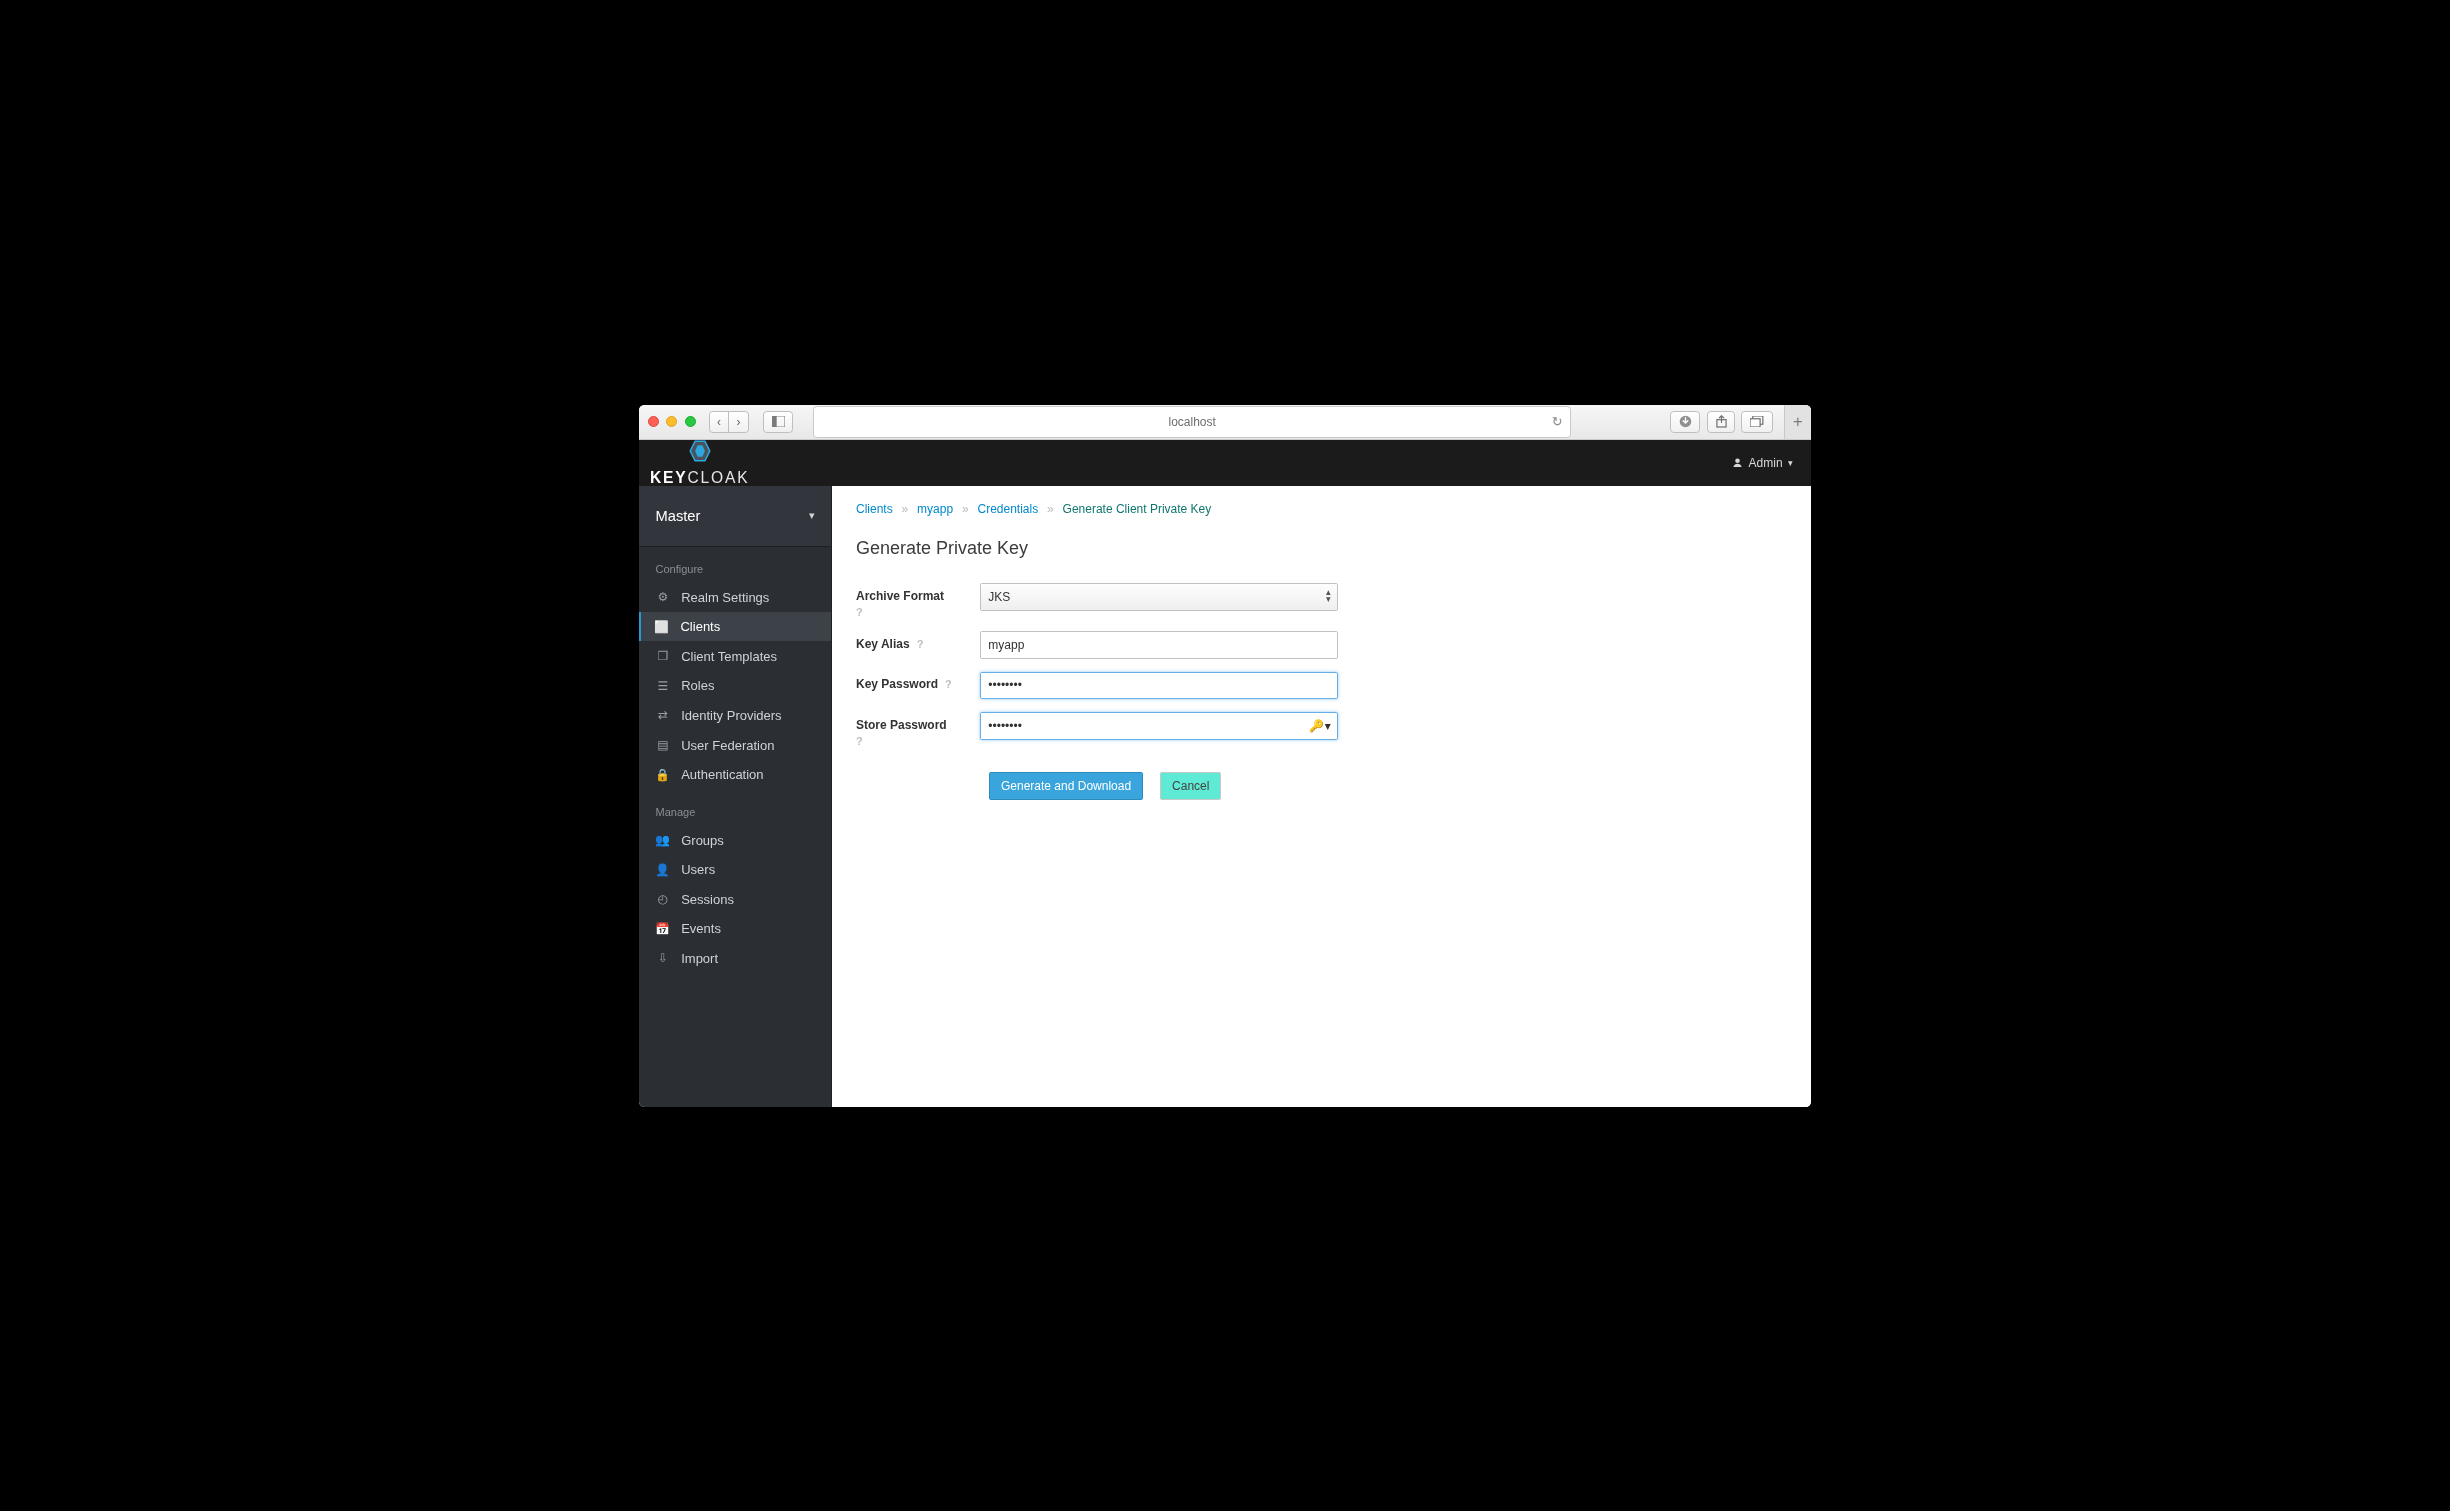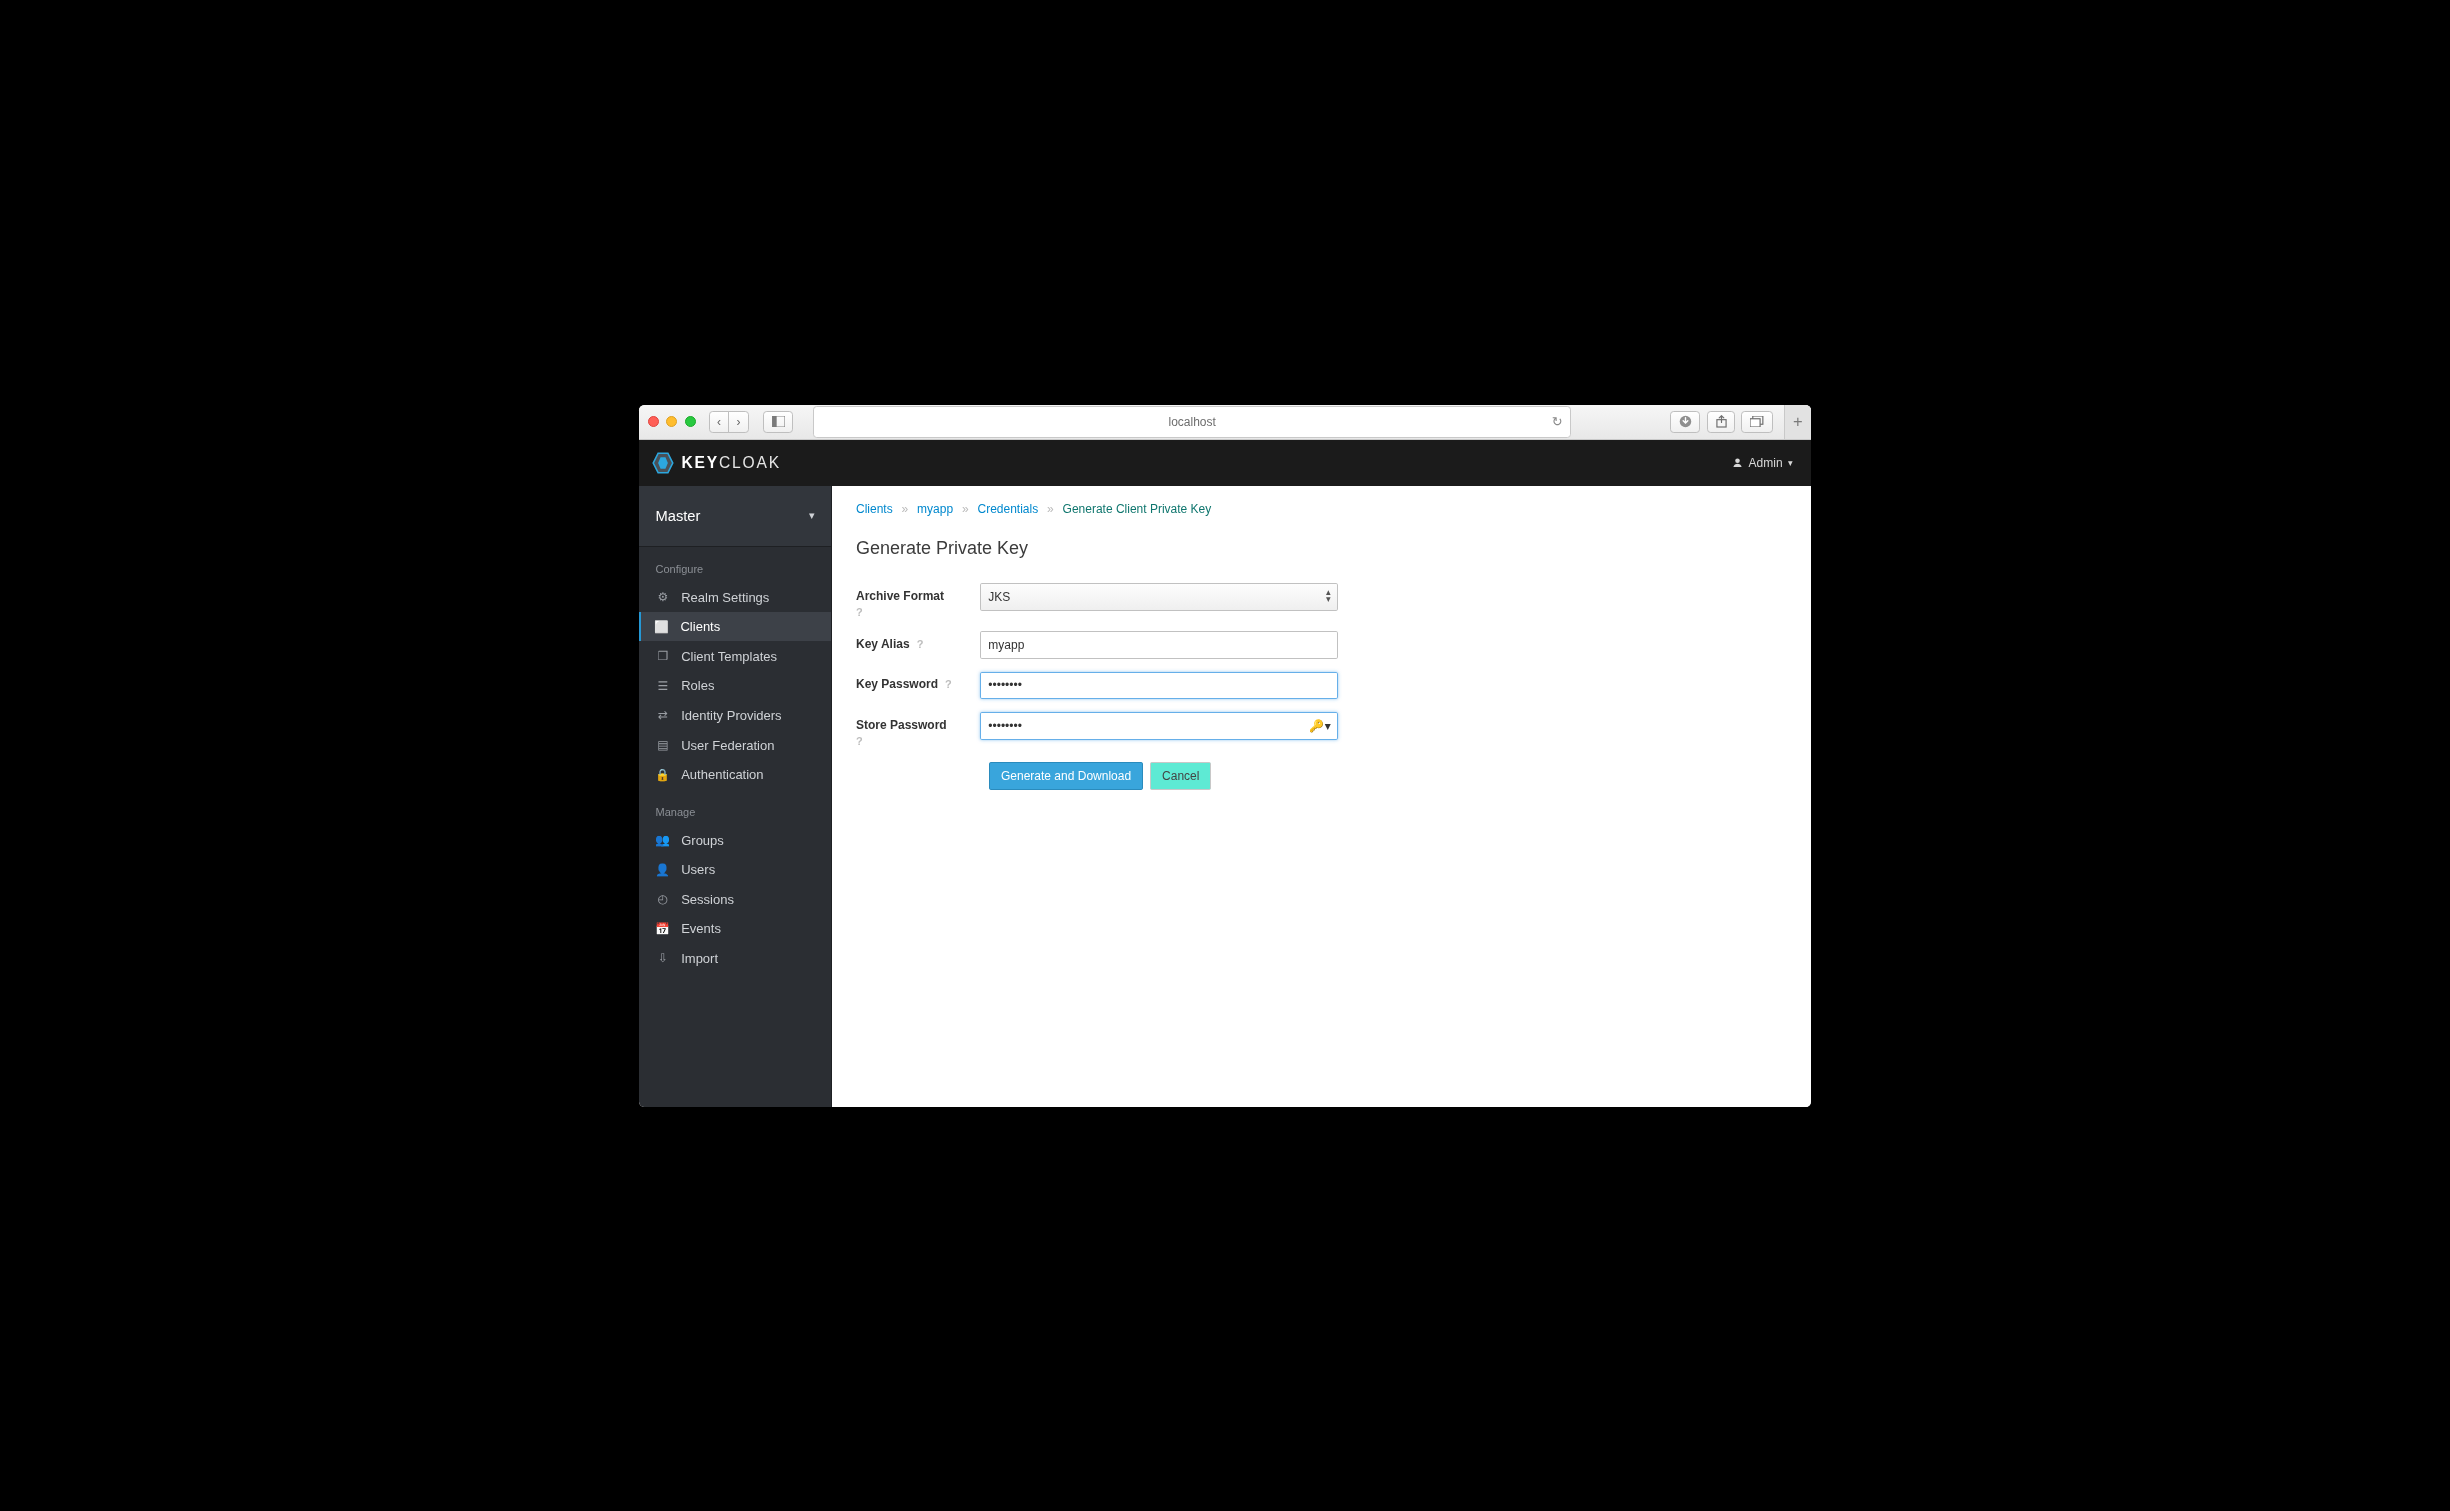--- a/index.html
+++ b/index.html
@@ -76,21 +76,21 @@
   .viewport { flex:1; display:flex; flex-direction:column; overflow:hidden; }
 
   .kc-header {
     height:46px;
     background:#1b1b1b;
     display:flex;
     align-items:center;
     justify-content:space-between;
     padding:0 18.3px 0 11px;
   }
-  .kc-logo { display:flex; align-items:center; gap:5.5px; }
+  .kc-logo { display:flex; align-items:center; gap:5.5px;flex-direction:column; }
   .kc-brandtext {
     font-weight:300; letter-spacing:1.8px; color:#e6e6e6; font-size:15.6px;
   }
   .kc-brandtext b { font-weight:600; color:#fff; }
   .kc-user { color:#d8d8d8; font-size:12px; display:flex; align-items:center; gap:5.5px; cursor:pointer;}
   .kc-user svg { fill:#d8d8d8; }
 
   .kc-body { flex:1; display:flex; overflow:hidden; }
 
   .sidebar {
@@ -170,21 +170,21 @@
   .pw-key {
     position:absolute; right:7.3px; top:6.4px; font-size:12px; color:#333;
     pointer-events:none;
   }
   .focused-ring { border:0.9px solid #66afe9 !important; box-shadow:0 0 3.7px rgba(102,175,233,.7); }
 
   .btn { height:27.5px; padding:0 11px; font-size:12px; border-radius:1.8px; cursor:pointer;
          border:0.9px solid transparent; }
   .btn-primary { background:#39a5dc; border-color:#2a8bbd; color:#fff; }
   .btn-default { background:#5eead4; border-color:#c8c8c8; color:#444; }
-  .btn-row { margin-left:133px; display:flex; gap:7px; margin-top:15px; }
+  .btn-row { margin-left:133px; display:flex; gap:17px; margin-top:25px; }
 </style>
 </head>
 <body>
 
 <div class="browser-frame">
 
   <div class="browser-toolbar">
     <div class="traffic-lights">
       <div class="tl tl-red"></div>
       <div class="tl tl-yellow"></div>

